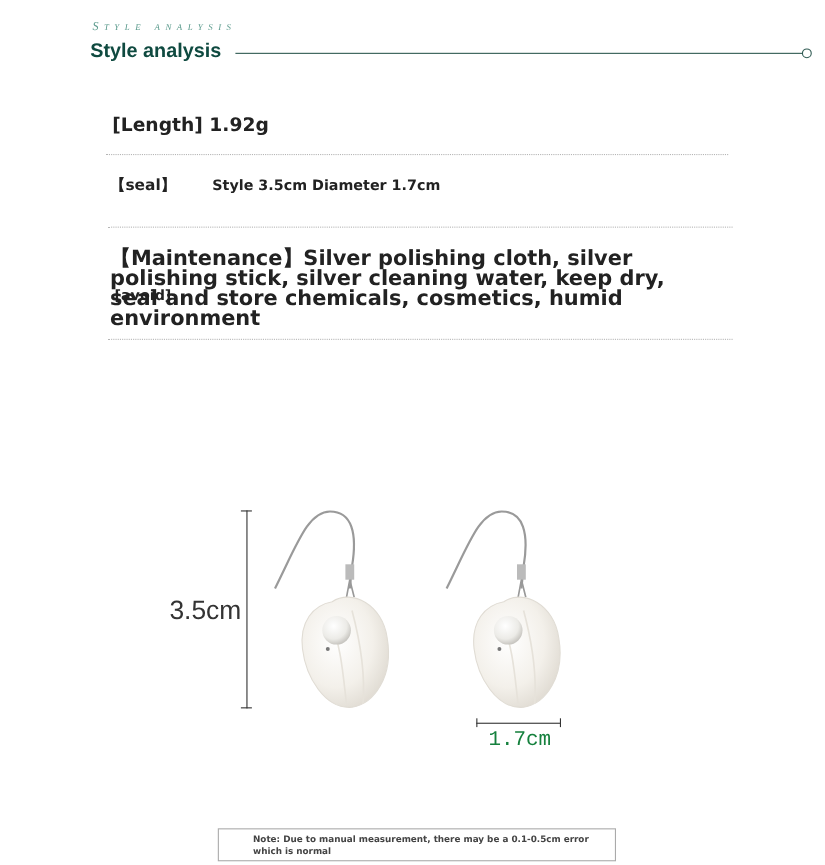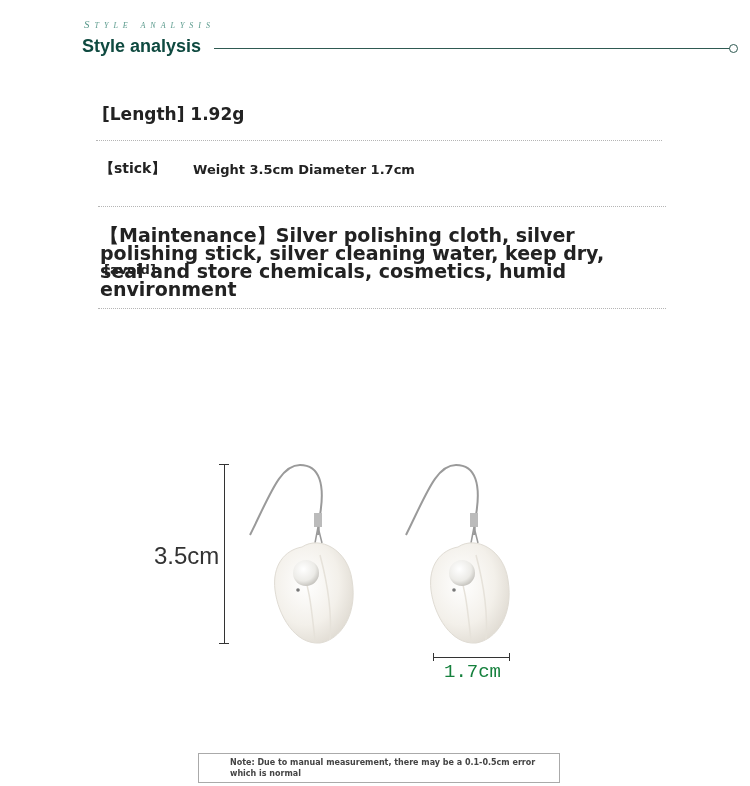--- a/index.html
+++ b/index.html
@@ -28,22 +28,22 @@
 <body>
 
 <div class="abs kicker">Style analysis</div>
 <div class="abs title">Style analysis</div>
 <div class="abs title-line"></div>
 <div class="abs title-dot"></div>
 
 <div class="abs weight">[Length] 1.92g</div>
 <div class="abs dotline" style="left:96px;top:140px;width:566px;"></div>
 
-<div class="abs size-label">【stick】</div>
-<div class="abs size-value">Weight 3.5cm Diameter 1.7cm</div>
+<div class="abs size-label">【seal】</div>
+<div class="abs size-value">Style 3.5cm Diameter 1.7cm</div>
 <div class="abs dotline" style="left:98px;top:206px;width:568px;"></div>
 
 <div class="abs maint">【Maintenance】Silver polishing cloth, silver polishing stick, silver cleaning water, keep dry, seal and store chemicals, cosmetics, humid environment</div>
 <div class="abs avoid">[avoid]</div>
 <div class="abs dotline" style="left:98px;top:308px;width:568px;"></div>
 
 <div class="abs vline"></div>
 <div class="abs vtick" style="top:464px;"></div>
 <div class="abs vtick" style="top:643px;"></div>
 <div class="abs dim-35">3.5cm</div>

